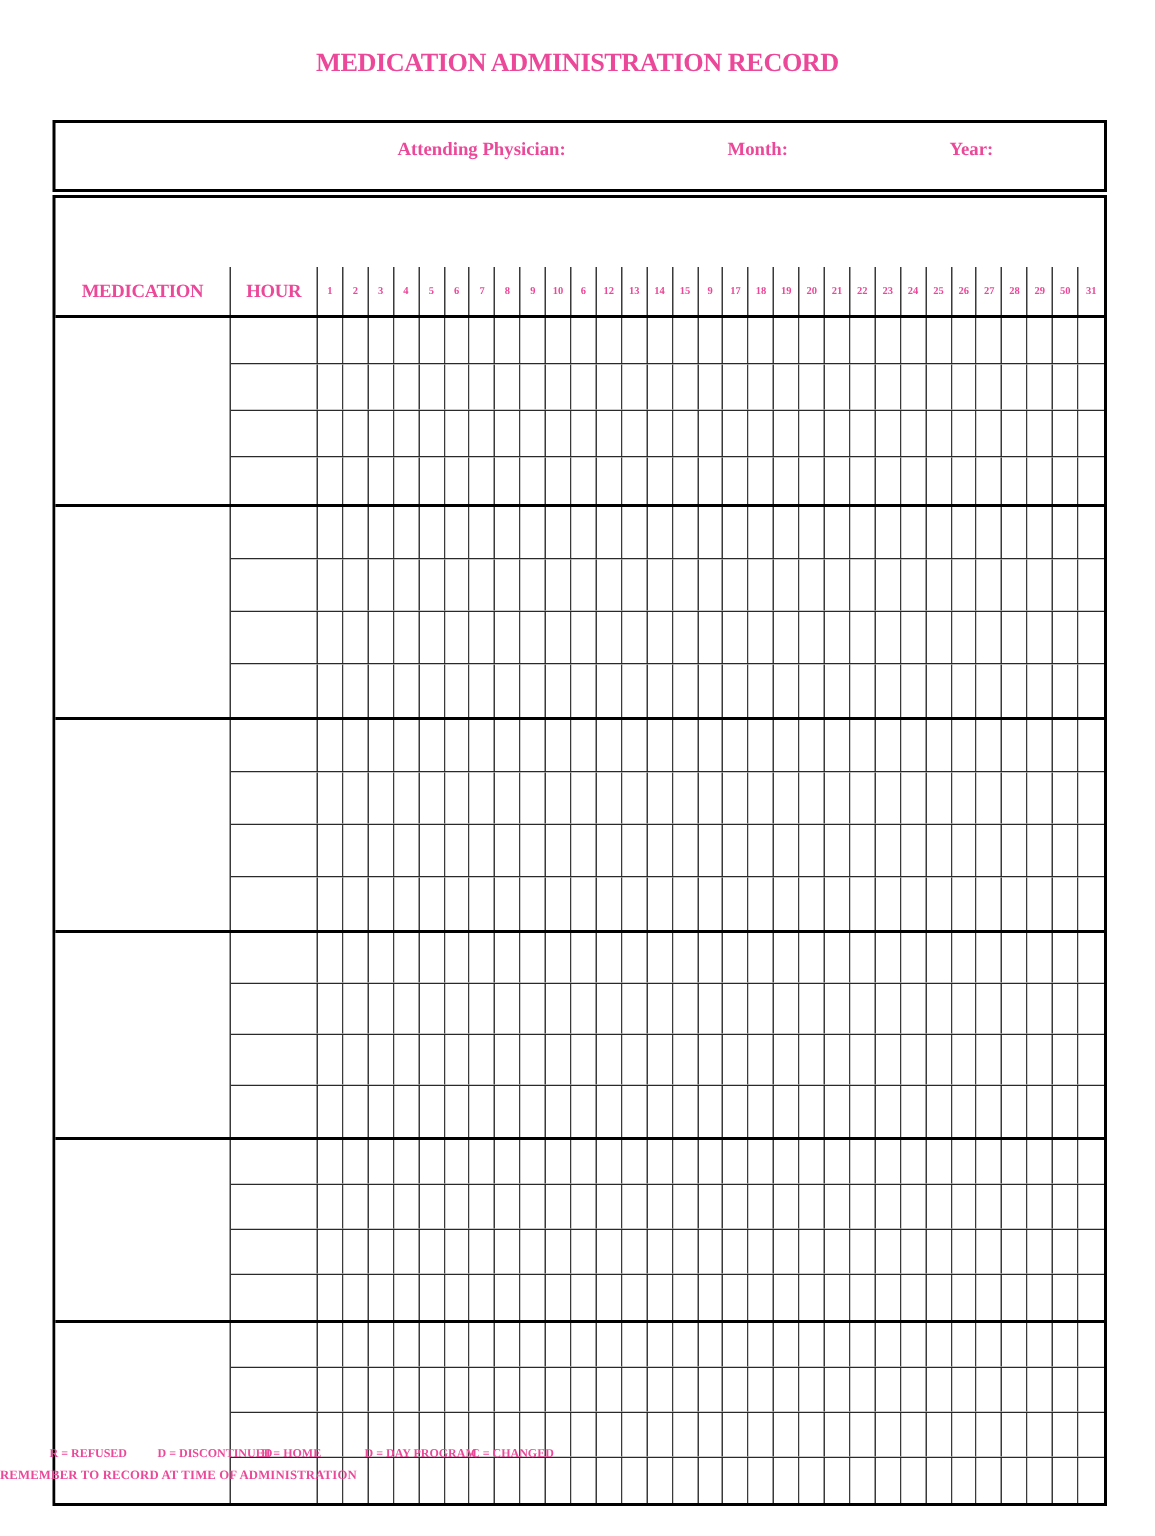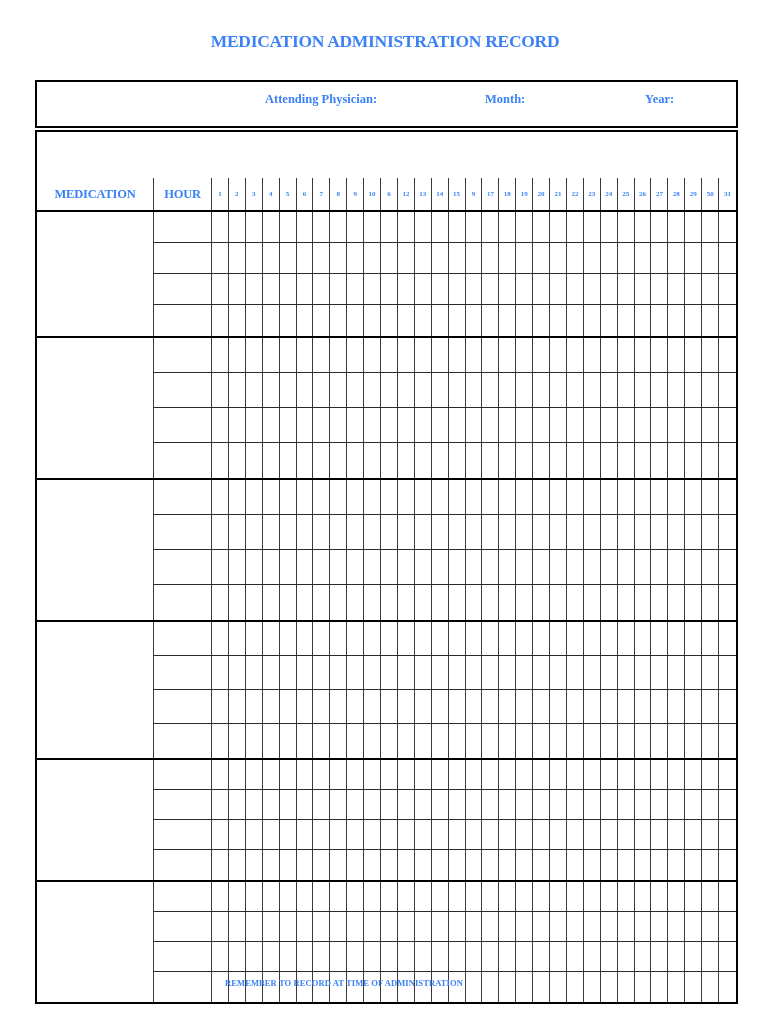--- a/index.html
+++ b/index.html
@@ -2,21 +2,21 @@
 <html><head>
 <meta charset="utf-8">
 <style>
   html, body { margin: 0; padding: 0; background: #ffffff; }
   .page {
     position: relative;
     width: 770px;
     height: 1024px;
     background: #ffffff;
     font-family: "Liberation Serif", serif;
-    color: #3b82f6;
+    color: #ec4899;
     overflow: hidden;
   }
   .title {
     position: absolute;
     top: 31px; left: 0;
     width: 100%;
     text-align: center;
     font-size: 17.5px;
     font-weight: bold;
     letter-spacing: -0.3px;
@@ -32,21 +32,21 @@
   .hf {
     position: absolute;
     top: 10px;
     font-size: 12.5px;
     font-weight: bold;
     white-space: nowrap;
   }
   .hf-consumer  { left: 6px;   width: 215px; }
   .hf-attending { left: 228px; width: 210px; }
   .hf-month     { left: 448px; width: 140px; }
-  .hf-year      { left: 596px; width: 95px; margin-left: 12px;  }
+  .hf-year      { left: 596px; width: 95px;  }
 
   .mar-table {
     position: absolute;
     left: 35px; top: 130px;
     width: 703px;
     border: 2px solid #000;
     box-sizing: border-box;
     background: #fff;
     --med-w: 117px;
     --hour-w: 58px;
@@ -96,21 +96,21 @@
     left: 0; top: 964px;
     width: 770px; height: 12px;
     font-size: 8px;
     font-weight: bold;
   }
   .legend span { position: absolute; top: 0; white-space: nowrap; }
   .footer-note {
     position: absolute;
     top: 978px; left: 0;
     width: 688px;
-    text-align: center;
+    text-align: left;
     font-size: 8.5px;
     font-weight: bold;
     letter-spacing: 0.1px;
   }
 </style>
 </head>
 <body>
 
 <div class="page">
 
@@ -1009,16 +1009,24 @@
               <div></div>
               <div></div>
               <div></div>
               <div></div>
             </div>
           </div>
         </div>
       </div>
   </div>
 
+  <div class="legend" id="legend">
+
+  <span style="left: 33px;">R = REFUSED</span>
+      <span style="left: 105px;">D = DISCONTINUED</span>
+      <span style="left: 174px;">H = HOME</span>
+      <span style="left: 243px;">D = DAY PROGRAM</span>
+      <span style="left: 314px;">C = CHANGED</span>
+    </div>
 
   <div class="footer-note">REMEMBER TO RECORD AT TIME OF ADMINISTRATION</div>
 
 </div>
 
 </body></html>

